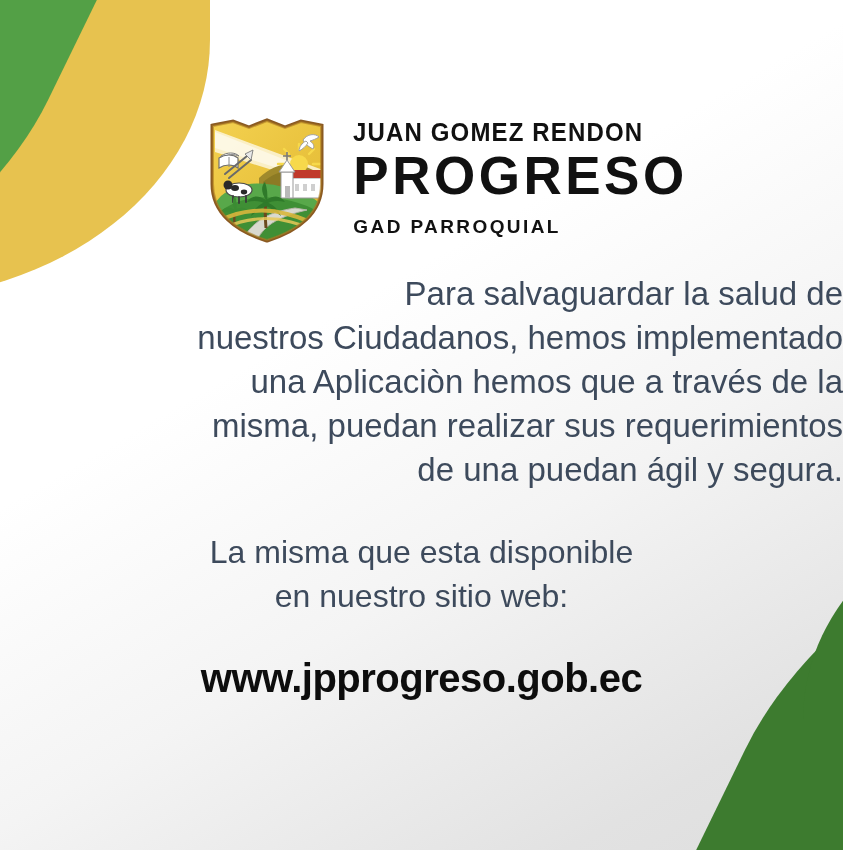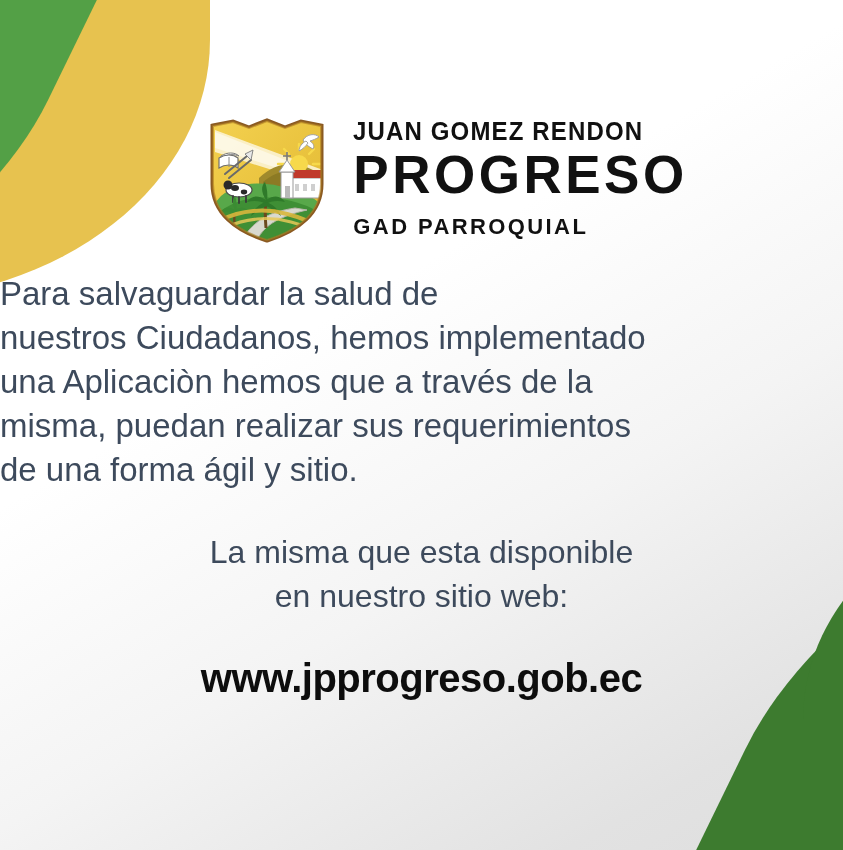--- a/index.html
+++ b/index.html
@@ -77,29 +77,29 @@
   .logo-line1 {
     font-size: 25px; font-weight: 700; letter-spacing: 1.2px;
     color: #111; white-space: nowrap;
     transform: scaleX(0.96); transform-origin: left center;
   }
   .logo-line2 {
     font-size: 53px; font-weight: 700; letter-spacing: 3.5px;
     color: #111; margin-top: 4px; white-space: nowrap;
   }
   .logo-line3 {
-    font-size: 22px; font-weight: 700; letter-spacing: 2.4px;
+    font-size: 19px; font-weight: 700; letter-spacing: 2.4px;
     color: #111; margin-top: 15px; white-space: nowrap;
   }
 
   
   .body-copy {
     position: absolute;
     top: 272px; left: 0; right: 0;
-    text-align: left;
+    text-align: right;
     color: #3d4a5c;
     font-size: 33px;
     line-height: 44px;
     font-weight: 300;
   }
   .body-copy p { margin: 0; }
 
   .avail-copy {
     position: absolute;
     top: 530px; left: 0; right: 0;
@@ -258,21 +258,21 @@
       <span class="logo-line2">PROGRESO</span>
       <span class="logo-line3">GAD PARROQUIAL</span>
     </div>
   </div>
 
   <div class="body-copy">
     <p>Para salvaguardar la salud de</p>
     <p>nuestros Ciudadanos, hemos implementado</p>
     <p>una Aplicaciòn hemos que a través de la</p>
     <p>misma, puedan realizar sus requerimientos</p>
-    <p>de una forma ágil y sitio.</p>
+    <p>de una puedan ágil y segura.</p>
   </div>
 
   <div class="avail-copy">
     <p>La misma que esta disponible</p>
     <p>en nuestro sitio  web:</p>
   </div>
 
   <div class="site-url">www.jpprogreso.gob.ec</div>
 
 </div>

